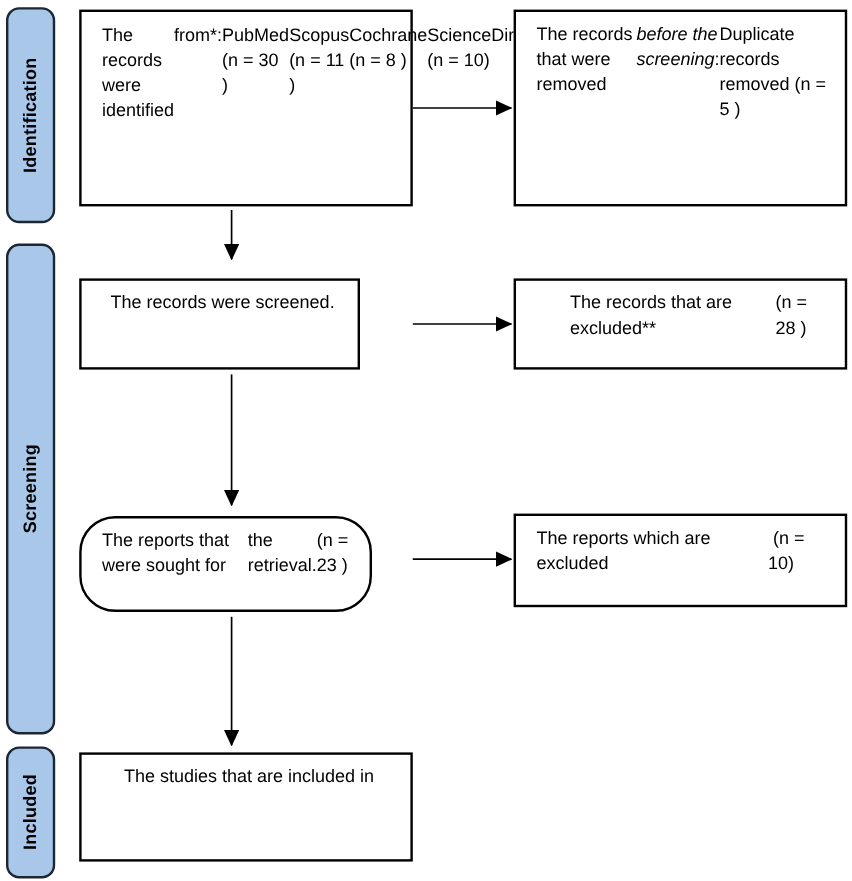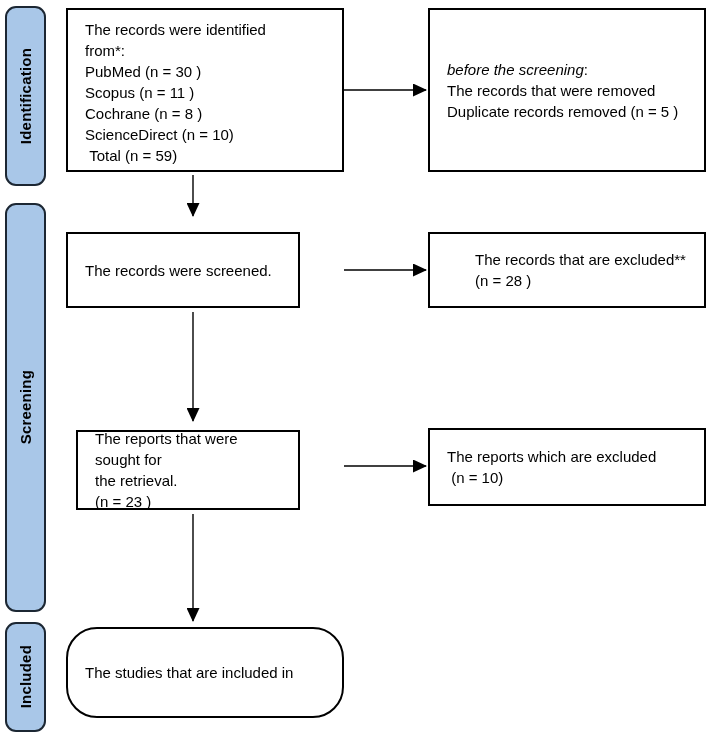--- a/index.html
+++ b/index.html
@@ -38,35 +38,35 @@
   }
   .stage-identification { left: 5px;  top: 6px;   width: 41px; height: 180px; }
   .stage-screening      { left: 5px;  top: 203px; width: 41px; height: 409px; }
   .stage-included       { left: 5px;  top: 622px; width: 41px; height: 110px; }
   .fbox {
     position: absolute;
     box-sizing: border-box;
     border: 2px solid #000000;
     background: #ffffff;
     display: flex;
-    flex-direction: column;
+    flex-direction: row;
     justify-content: center;
     padding: 8px 12px 8px 17px;
     font-size: 15px;
     line-height: 21px;
   }
   .fbox.top-align { justify-content: flex-start; padding-top: 9px; }
   .line { white-space: pre-wrap; }
   .box-identified       { left: 66px;  top: 8px;   width: 278px; height: 164px; }
   .box-removed          { left: 428px; top: 8px;   width: 278px; height: 164px; }
   .box-screened         { left: 66px;  top: 232px; width: 234px; height: 76px; }
   .box-excluded-records { left: 428px; top: 232px; width: 278px; height: 76px; padding-left: 45px; }
-  .box-sought           { left: 76px;  top: 430px; width: 224px; height: 80px; }
+  .box-sought           { left: 66px;  top: 430px; width: 244px; height: 80px; border-radius: 30px; }
   .box-excluded-reports { left: 428px; top: 428px; width: 278px; height: 78px; justify-content: center; }
-  .box-included-studies { left: 66px;  top: 627px; width: 278px; height: 91px; border-radius: 31px; }
+  .box-included-studies { left: 66px;  top: 627px; width: 278px; height: 91px; }
 </style>
 </head>
 <body>
 
 <div class="canvas">
 
   <svg class="arrows" viewBox="0 0 710 734" xmlns="http://www.w3.org/2000/svg">
     <defs>
       <marker id="ah" markerUnits="userSpaceOnUse" markerWidth="14" markerHeight="13" viewBox="0 0 14 13" refX="13" refY="6.5" orient="auto">
         <path d="M0,0 L14,6.5 L0,13 Z" fill="#000000"></path>
@@ -94,22 +94,22 @@
     <div class="line">The records were identified</div>
     <div class="line">from*:</div>
     <div class="line">PubMed (n = 30 )</div>
     <div class="line">Scopus (n = 11 )</div>
     <div class="line">Cochrane (n = 8 )</div>
     <div class="line">ScienceDirect (n = 10)</div>
     <div class="line"> Total (n = 59)</div>
   </div>
 
   <div class="fbox box-removed">
+    <div class="line">The records that were removed</div>
     <div class="line"><em>before the screening</em><span>:</span></div>
-    <div class="line">The records that were removed</div>
     <div class="line">Duplicate records removed (n = 5 )</div>
   </div>
 
   <div class="fbox box-screened">
     <div class="line">The records were screened.</div>
   </div>
 
   <div class="fbox box-excluded-records">
     <div class="line">The records that are excluded**</div>
     <div class="line">(n = 28 )</div>

